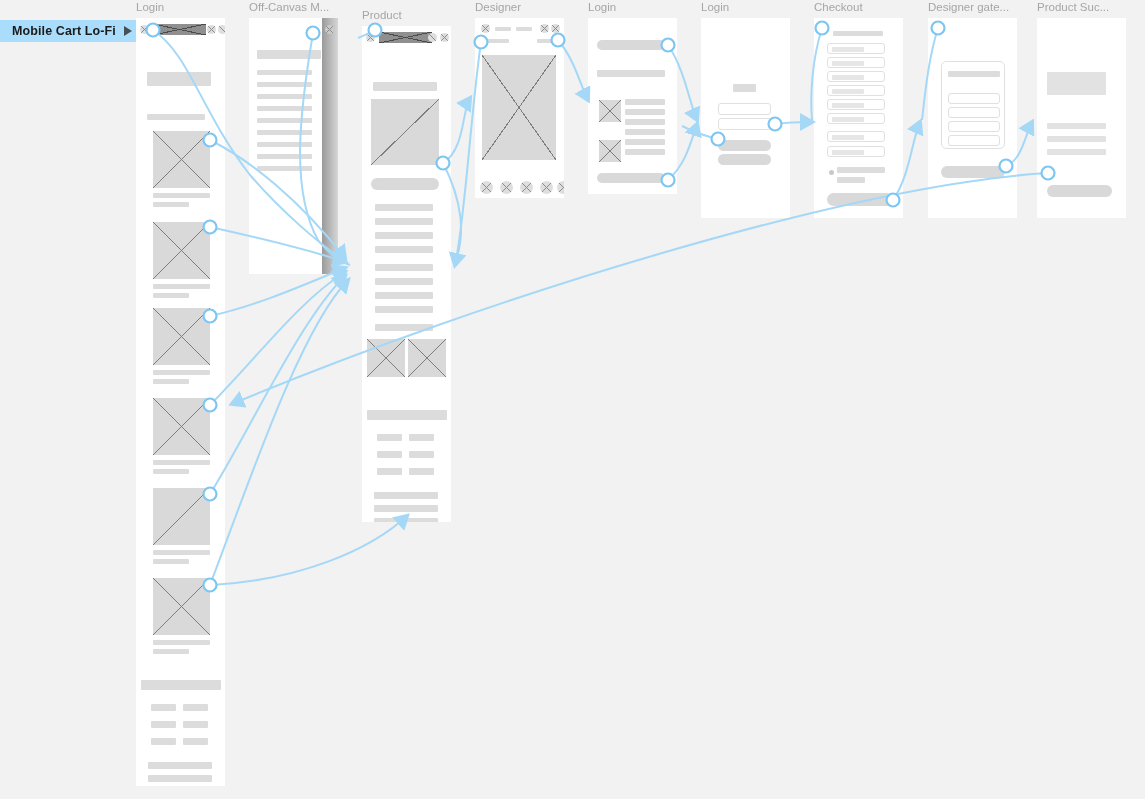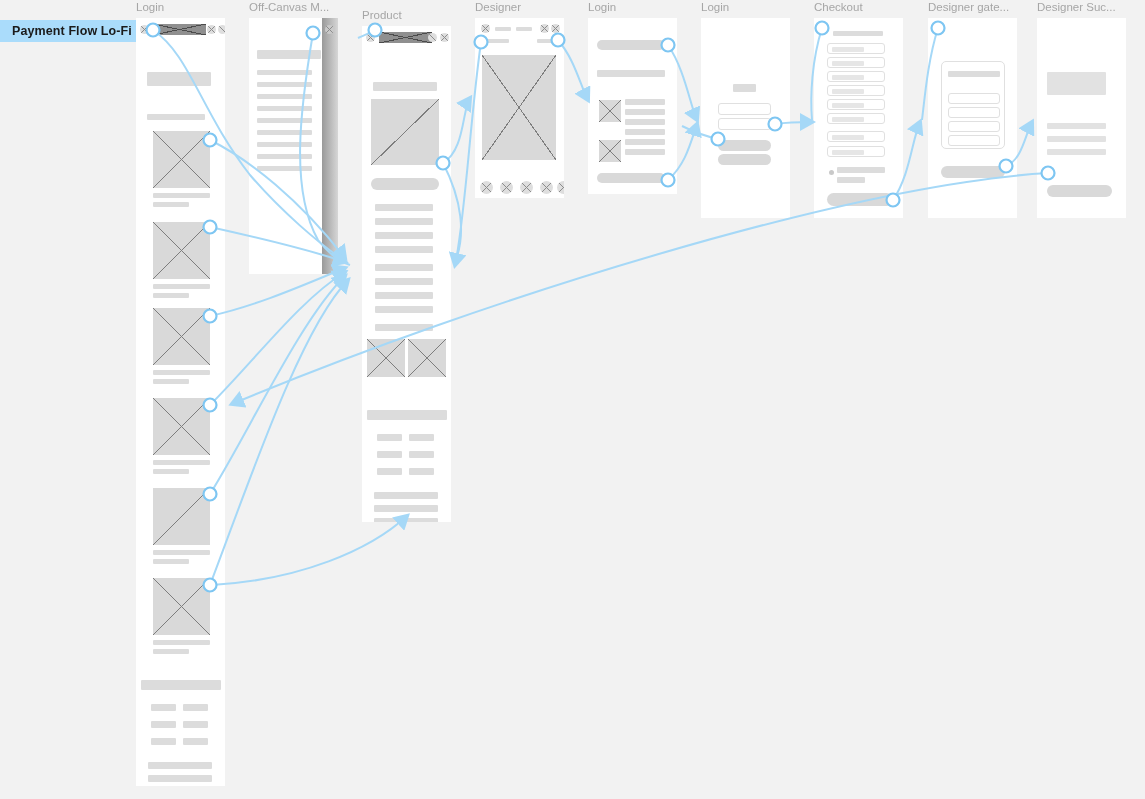--- a/index.html
+++ b/index.html
@@ -106,21 +106,21 @@
   .wire{fill:none;stroke:#a5d8f7;stroke-width:2;}
   .wire-arrow{fill:#a5d8f7;}
   .node{fill:#ffffff;stroke:#7ec6f2;stroke-width:2.2;}
 </style>
 </head>
 <body>
 
 <div id="canvas">
 
   <div class="proj-chip">
-    <span>Payment Flow Lo-Fi</span>
+    <span>Mobile Cart Lo-Fi</span>
     <span class="play"></span>
   </div>
 
   <div class="frame" style="left:136px;top:18px;width:89px;height:768px">
     <div class="frame-label" style="width:105px">Login</div>
     <div class="screen" style="width:89px;height:768px">
 
       <div style="position:absolute;left:0;top:0;width:89px;height:23px;background:#fff">
         <div class="circ-icon x" style="position:absolute;left:4px;top:7px;width:9px;height:9px"></div>
         <div class="logo-bar" style="position:absolute;left:17px;top:6px;width:53px;height:11px"></div>
@@ -335,21 +335,21 @@
         <div class="field" style="position:absolute;left:6px;top:31px;width:52px;height:11px"></div>
         <div class="field" style="position:absolute;left:6px;top:45px;width:52px;height:11px"></div>
         <div class="field" style="position:absolute;left:6px;top:59px;width:52px;height:11px"></div>
         <div class="field" style="position:absolute;left:6px;top:73px;width:52px;height:11px"></div>
       </div>
       <div class="pill" style="position:absolute;left:13px;top:148px;width:64px;height:12px"></div>
     </div>
   </div>
 
   <div class="frame" style="left:1037px;top:18px;width:89px;height:200px">
-    <div class="frame-label" style="width:105px">Designer Suc...</div>
+    <div class="frame-label" style="width:105px">Product Suc...</div>
     <div class="screen" style="width:89px;height:200px">
       <div class="bar bar-l" style="position:absolute;left:10px;top:54px;width:59px;height:23px"></div>
       <div class="bar bar-l" style="position:absolute;left:10px;top:105px;width:59px;height:6px"></div>
       <div class="bar bar-l" style="position:absolute;left:10px;top:118px;width:59px;height:6px"></div>
       <div class="bar bar-l" style="position:absolute;left:10px;top:131px;width:59px;height:6px"></div>
       <div class="pill" style="position:absolute;left:10px;top:167px;width:65px;height:12px"></div>
     </div>
   </div>
 
   <svg id="wires" viewBox="0 0 1145 799">

